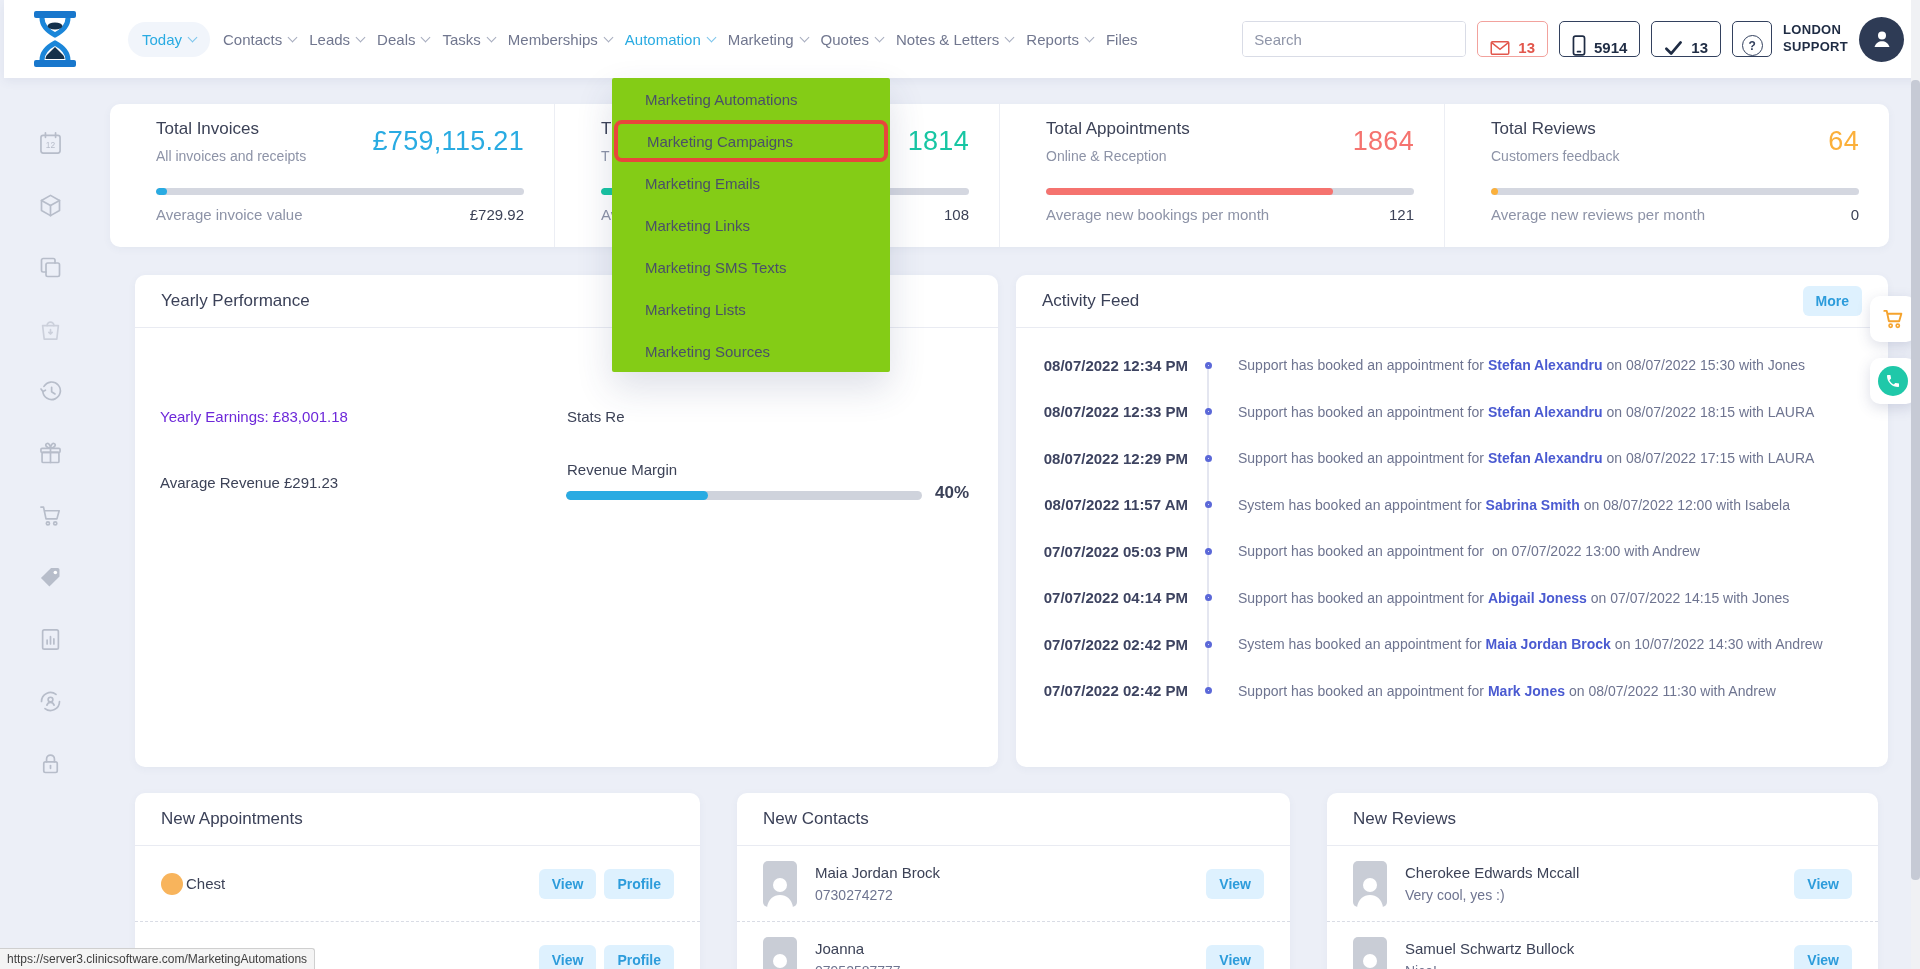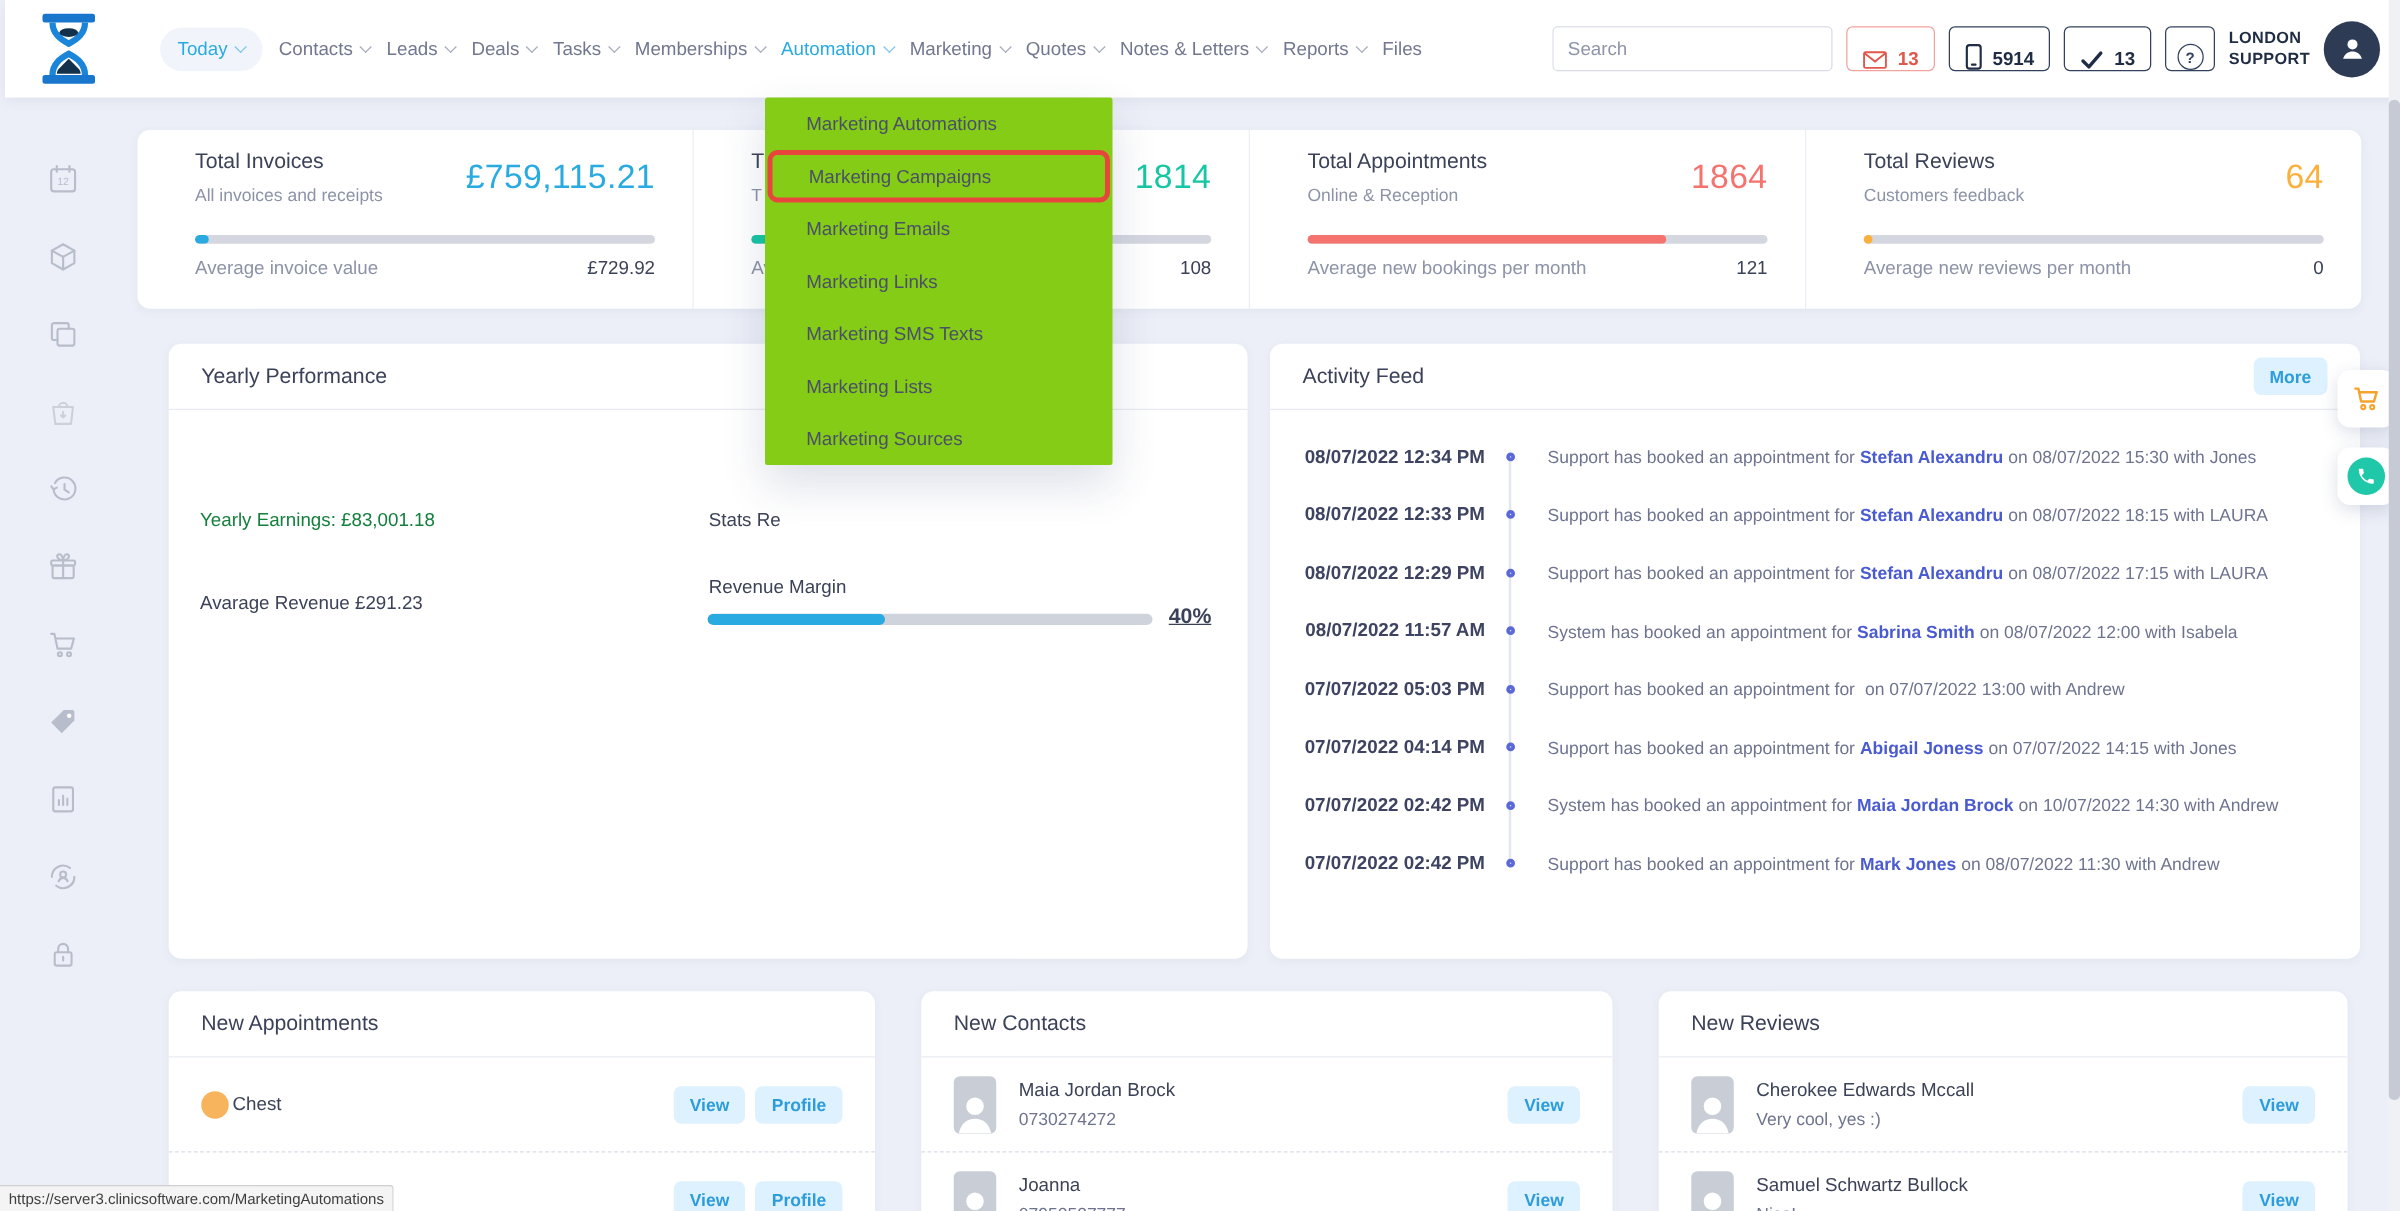--- a/index.html
+++ b/index.html
@@ -60,28 +60,28 @@
   .panel { position:absolute; background:#fff; border-radius:10px;
     box-shadow:0 2px 8px rgba(60,70,120,.05); overflow:hidden; }
   .panel-header { height:53px; display:flex; align-items:center; justify-content:space-between;
     padding:0 26px; border-bottom:1px solid #e9ebf2; }
   .panel-title { font-size:17px; color:#3b4158; }
   .btn-light { background:#def1fe; color:#2d9cdb; font-size:14px; font-weight:700;
     padding:7px 13px; border-radius:6px; border:none; cursor:pointer; font-family:inherit; }
 
   .p-yearly { left:135px; top:275px; width:863px; height:492px; }
   .yp-body { position:relative; height:439px; }
-  .yp-earnings { position:absolute; left:25px; top:80px; font-size:15px; color:#15803d; }
+  .yp-earnings { position:absolute; left:25px; top:80px; font-size:15px; color:#6d28d9; }
   .yp-statsre { position:absolute; left:432px; top:80px; font-size:15px; color:#3c4257; }
   .yp-avg { position:absolute; left:25px; top:146px; font-size:15px; color:#3c4257; }
   .yp-margin-label { position:absolute; left:432px; top:133px; font-size:15px; color:#3c4257; }
   .yp-bar { position:absolute; left:431px; top:163px; width:356px; height:9px; border-radius:5px;
     background:#cfd3dc; overflow:hidden; }
   .yp-fill { height:100%; background:#29abe2; border-radius:5px; }
-  .yp-pct { position:absolute; left:800px; top:155px; font-size:17px; font-weight:700; color:#3b4158;text-decoration:underline; }
+  .yp-pct { position:absolute; left:800px; top:155px; font-size:17px; font-weight:700; color:#3b4158; }
 
   .p-activity { left:1016px; top:275px; width:872px; height:492px; }
   .feed-rows { position:relative; padding-top:14px; }
   .feed-line { position:absolute; left:191px; top:37px; width:2px; height:326px; background:#e4e6f0; }
   .feed-row { display:flex; align-items:center; height:46.5px; }
   .feed-time { width:172px; text-align:right; font-size:15px; font-weight:600; color:#3d4360; }
   .feed-marker { width:40px; display:flex; justify-content:center; position:relative; z-index:2; }
   .feed-dot { width:7px; height:7px; border:3.5px solid #5b68d8; border-radius:50%; background:#fff; }
   .feed-text { flex:1; font-size:14px; color:#6e7490; padding-left:10px; white-space:nowrap;
     overflow:hidden; }

